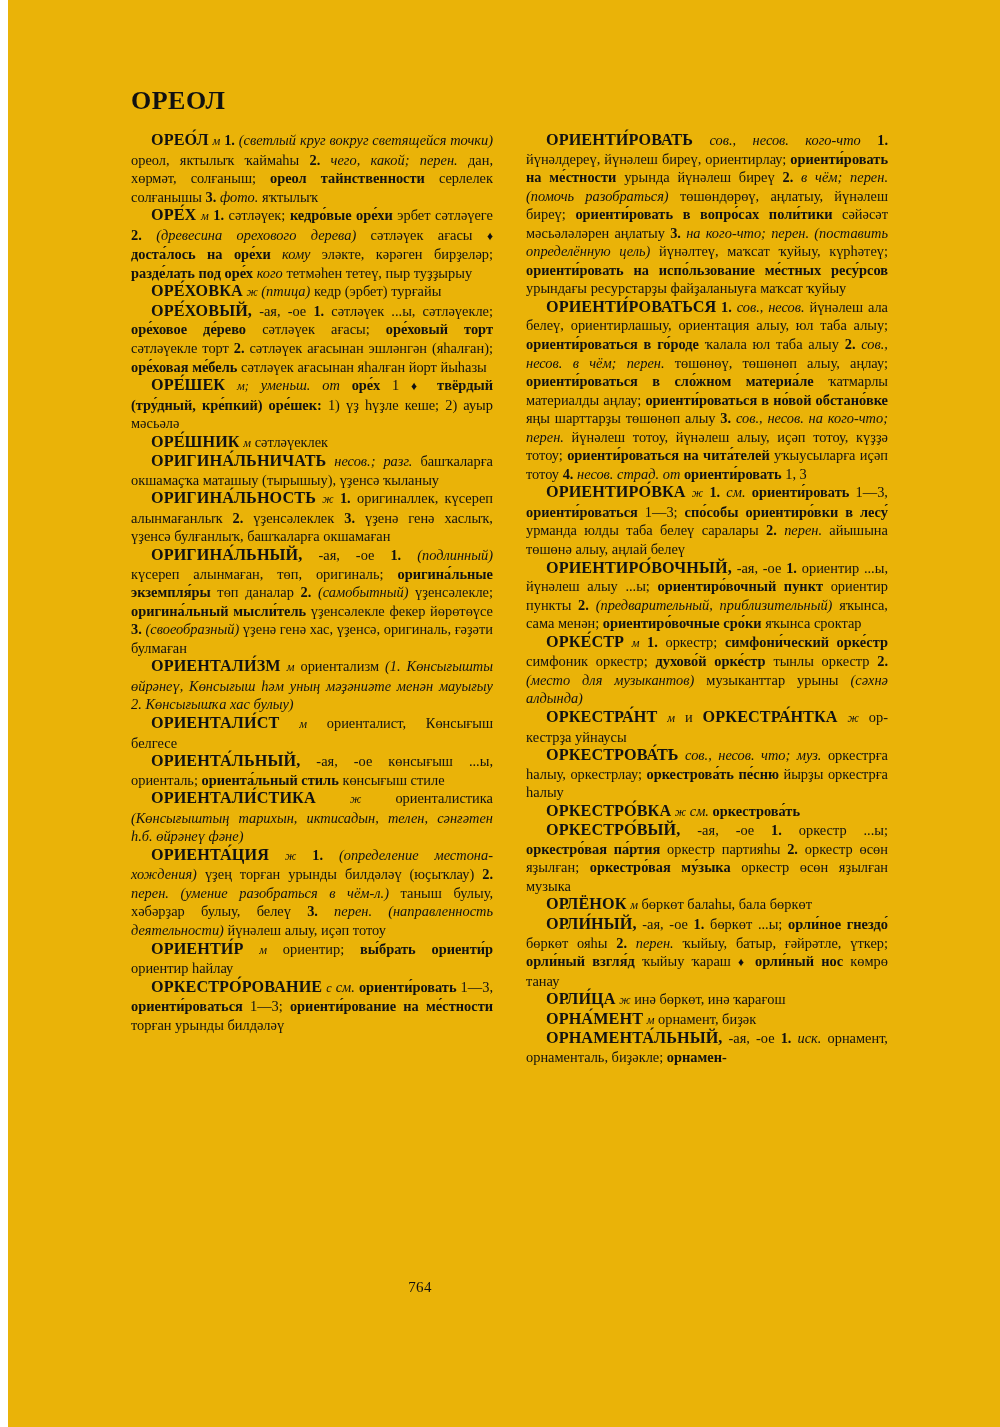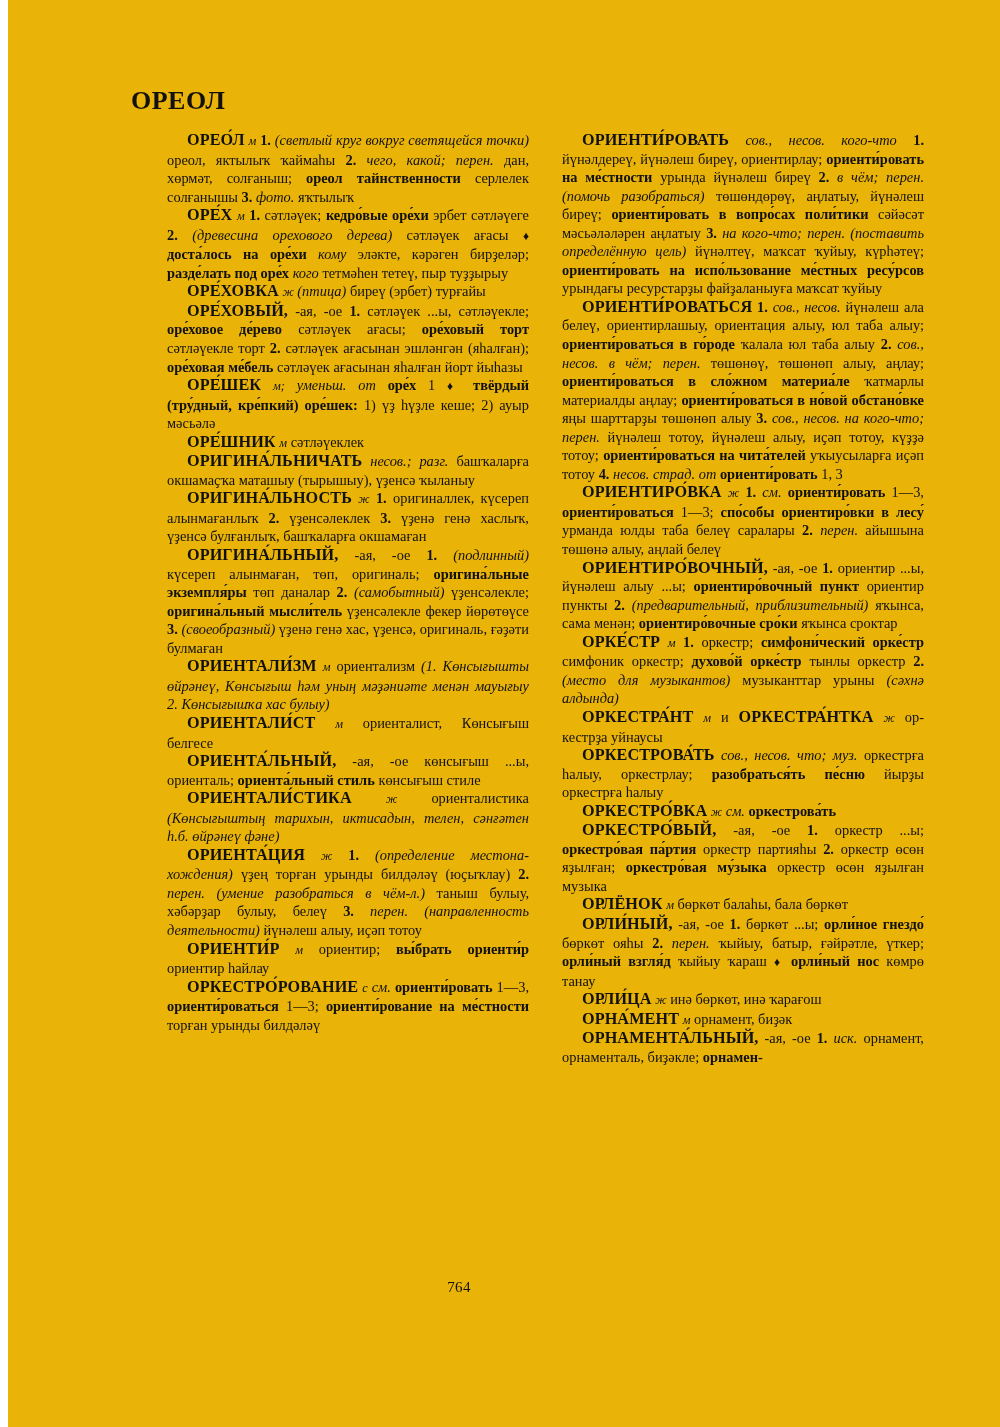--- a/index.html
+++ b/index.html
@@ -37,21 +37,20 @@
 
   #columns {
     position: absolute;
     left: 123px;
     top: 131px;
     width: 757px;
     height: 1135px;
     display: flex;
     flex-direction: row;
     gap: 33px;
-    margin-left: 36px;
   }
 
   .column {
     width: 362px;
     font-size: 14.4px;
     line-height: 18.55px;
     text-align: justify;
     text-justify: inter-word;
     hyphens: manual;
   }
@@ -84,35 +83,34 @@
   .loz { font-size: 12px; }
 
   #folio {
     position: absolute;
     left: 0;
     top: 1279px;
     width: 824px;
     text-align: center;
     font-size: 15px;
     letter-spacing: 0.4px;
-    padding-left: 39px;
   }
 </style>
 </head>
 <body>
 
 <div id="page">
 
   <div id="running-head">ОРЕОЛ</div>
 
   <div id="columns">
     <div class="column" id="col-left">
         <p class="entry"><span class="hw">ОРЕО́Л</span> <span class="g">м</span> <span class="n">1.</span> <span class="i">(светлый круг вокруг светя­щейся точки)</span> <span>ореол, яктылыҡ ҡаймаһы</span> <span class="n">2.</span> <span class="i">чего, какой; перен.</span> <span>дан, хөрмәт, солғаныш;</span> <span class="b">ореол тайнственности</span> <span>серлелек солғанышы</span> <span class="n">3.</span> <span class="i">фото.</span> <span>яҡтылыҡ</span></p>
         <p class="entry"><span class="hw">ОРЕ́Х</span> <span class="g">м</span> <span class="n">1.</span> <span>сәтләүек;</span> <span class="b">кедро́вые оре́хи</span> <span>эрбет сәтләүеге</span> <span class="n">2.</span> <span class="i">(древесина орехового дерева)</span> <span>сәтлә­үек ағасы</span> <span class="loz">♦</span> <span class="b">доста́лось на оре́хи</span> <span class="i">кому</span> <span>эләкте, кәрәген бирҙеләр;</span> <span class="b">разде́лать под оре́х</span> <span class="i">кого</span> <span>тетмәһен тетеү, пыр туҙҙырыу</span></p>
-        <p class="entry"><span class="hw">ОРЕ́ХОВКА</span> <span class="g">ж</span> <span class="i">(птица)</span> <span>биреү (эрбет) турғайы</span></p>
+        <p class="entry"><span class="hw">ОРЕ́ХОВКА</span> <span class="g">ж</span> <span class="i">(птица)</span> <span>кедр (эрбет) турғайы</span></p>
         <p class="entry"><span class="hw">ОРЕ́ХОВЫЙ,</span> <span>-ая, -ое</span> <span class="n">1.</span> <span>сәтләүек ...ы, сәтлә­үекле;</span> <span class="b">оре́ховое де́рево</span> <span>сәтләүек ағасы;</span> <span class="b">оре́хо­вый торт</span> <span>сәтләүекле торт</span> <span class="n">2.</span> <span>сәтләүек ағасынан эшләнгән (яһалған);</span> <span class="b">оре́ховая ме́бель</span> <span>сәтләүек ағасынан яһалған йорт йыһазы</span></p>
         <p class="entry"><span class="hw">ОРЕ́ШЕК</span> <span class="g">м;</span> <span class="i">уменьш. от</span> <span class="b">оре́х</span> <span>1</span> <span class="loz">♦</span> <span class="b">твёрдый (тру́дный, кре́пкий) оре́шек:</span> <span>1) үҙ һүҙле кеше; 2) ауыр мәсьәлә</span></p>
         <p class="entry"><span class="hw">ОРЕ́ШНИК</span> <span class="g">м</span> <span>сәтләүеклек</span></p>
         <p class="entry"><span class="hw">ОРИГИНА́ЛЬНИЧАТЬ</span> <span class="i">несов.; разг.</span> <span>башҡа­ларға окшамаҫҡа маташыу (тырышыу), үҙенсә ҡыланыу</span></p>
         <p class="entry"><span class="hw">ОРИГИНА́ЛЬНОСТЬ</span> <span class="g">ж</span> <span class="n">1.</span> <span>оригиналлек, күсереп алынмағанлыҡ</span> <span class="n">2.</span> <span>үҙенсәлеклек</span> <span class="n">3.</span> <span>үҙенә генә хаслыҡ, үҙенсә булғанлыҡ, башҡаларға окшамаған</span></p>
         <p class="entry"><span class="hw">ОРИГИНА́ЛЬНЫЙ,</span> <span>-ая, -ое</span> <span class="n">1.</span> <span class="i">(подлинный)</span> <span>күсереп алынмаған, төп, оригиналь;</span> <span class="b">оригина́ль­ные экземпля́ры</span> <span>төп даналар</span> <span class="n">2.</span> <span class="i">(самобытный)</span> <span>үҙенсәлекле;</span> <span class="b">оригина́льный мысли́тель</span> <span>үҙенсә­лекле фекер йөрөтөүсе</span> <span class="n">3.</span> <span class="i">(своеобразный)</span> <span>үҙенә генә хас, үҙенсә, оригиналь, ғәҙәти булмаған</span></p>
         <p class="entry"><span class="hw">ОРИЕНТАЛИ́ЗМ</span> <span class="g">м</span> <span>ориентализм</span> <span class="i">(1. Көнсы­ғышты өйрәнеү, Көнсығыш һәм уның мәҙә­ниәте менән мауығыу 2. Көнсығышҡа хас булыу)</span></p>
         <p class="entry"><span class="hw">ОРИЕНТАЛИ́СТ</span> <span class="g">м</span> <span>ориенталист, Көнсығыш белгесе</span></p>
         <p class="entry"><span class="hw">ОРИЕНТА́ЛЬНЫЙ,</span> <span>-ая, -ое көнсығыш ...ы, ориенталь;</span> <span class="b">ориента́льный стиль</span> <span>көнсығыш стиле</span></p>
         <p class="entry"><span class="hw">ОРИЕНТАЛИ́СТИКА</span> <span class="g">ж</span> <span>ориенталистика</span> <span class="i">(Көнсығыштың тарихын, иктисадын, телен, сәнғәтен һ.б. өйрәнеү фәне)</span></p>
@@ -120,21 +118,21 @@
         <p class="entry"><span class="hw">ОРИЕНТИ́Р</span> <span class="g">м</span> <span>ориентир;</span> <span class="b">вы́брать ориенти́р</span> <span>ориентир һайлау</span></p>
         <p class="entry"><span class="hw">ОРКЕСТРО́РОВАНИЕ</span> <span class="g">с</span> <span class="i">см.</span> <span class="b">ориенти́ро­вать</span> <span>1—3,</span> <span class="b">ориенти́роваться</span> <span>1—3;</span> <span class="b">ориенти́рова­ние на ме́стности</span> <span>торған урынды билдәләү</span></p>
       </div>
     <div class="column" id="col-right">
         <p class="entry"><span class="hw">ОРИЕНТИ́РОВАТЬ</span> <span class="i">сов., несов. кого-что</span> <span class="n">1.</span> <span>йүнәлдереү, йүнәлеш биреү, ориентирлау;</span> <span class="b">ориенти́ровать на ме́стности</span> <span>урында йүнәлеш биреү</span> <span class="n">2.</span> <span class="i">в чём; перен. (помочь разобраться)</span> <span>төшөндөрөү, аңлатыу, йүнәлеш биреү;</span> <span class="b">ориен­ти́ровать в вопро́сах поли́тики</span> <span>сәйәсәт мәсьә­ләләрен аңлатыу</span> <span class="n">3.</span> <span class="i">на кого-что; перен. (поста­вить определённую цель)</span> <span>йүнәлтеү, маҡсат ҡуйыу, күрһәтеү;</span> <span class="b">ориенти́ровать на испо́льзование ме́стных ресу́рсов</span> <span>урындағы ресурстарҙы фай­ҙаланыуға маҡсат ҡуйыу</span></p>
         <p class="entry"><span class="hw">ОРИЕНТИ́РОВАТЬСЯ</span> <span class="n">1.</span> <span class="i">сов., несов.</span> <span>йүнә­леш ала белеү, ориентирлашыу, ориентация алыу, юл таба алыу;</span> <span class="b">ориенти́роваться в го́роде</span> <span>ҡалала юл таба алыу</span> <span class="n">2.</span> <span class="i">сов., несов. в чём; пе­рен.</span> <span>төшөнөү, төшөнөп алыу, аңлау;</span> <span class="b">ориенти́ро­ваться в сло́жном материа́ле</span> <span>ҡатмарлы матери­алды аңлау;</span> <span class="b">ориенти́роваться в но́вой обста­но́вке</span> <span>яңы шарттарҙы төшөнөп алыу</span> <span class="n">3.</span> <span class="i">сов., несов. на кого-что; перен.</span> <span>йүнәлеш тотоу, йүнә­леш алыу, иҫәп тотоу, күҙҙә тотоу;</span> <span class="b">ориенти́ро­ваться на чита́телей</span> <span>уҡыусыларға иҫәп тотоу</span> <span class="n">4.</span> <span class="i">несов. страд. от</span> <span class="b">ориенти́ровать</span> <span>1, 3</span></p>
         <p class="entry"><span class="hw">ОРИЕНТИРО́ВКА</span> <span class="g">ж</span> <span class="n">1.</span> <span class="i">см.</span> <span class="b">ориенти́ро­вать</span> <span>1—3,</span> <span class="b">ориенти́роваться</span> <span>1—3;</span> <span class="b">спо́собы ори­ентиро́вки в лесу́</span> <span>урманда юлды таба белеү са­ралары</span> <span class="n">2.</span> <span class="i">перен.</span> <span>айышына төшөнә алыу, аңлай белеү</span></p>
         <p class="entry"><span class="hw">ОРИЕНТИРО́ВОЧНЫЙ,</span> <span>-ая, -ое</span> <span class="n">1.</span> <span>ориен­тир ...ы, йүнәлеш алыу ...ы;</span> <span class="b">ориентиро́вочный пункт</span> <span>ориентир пункты</span> <span class="n">2.</span> <span class="i">(предварительный, приблизительный)</span> <span>яҡынса, сама менән;</span> <span class="b">ориен­тиро́вочные сро́ки</span> <span>яҡынса сроктар</span></p>
         <p class="entry"><span class="hw">ОРКЕ́СТР</span> <span class="g">м</span> <span class="n">1.</span> <span>оркестр;</span> <span class="b">симфони́ческий ор­ке́стр</span> <span>симфоник оркестр;</span> <span class="b">духово́й орке́стр</span> <span>тын­лы оркестр</span> <span class="n">2.</span> <span class="i">(место для музыкантов)</span> <span>музы­канттар урыны</span> <span class="i">(сәхнә алдында)</span></p>
         <p class="entry"><span class="hw">ОРКЕСТРА́НТ</span> <span class="g">м</span> <span>и</span> <span class="hw">ОРКЕСТРА́НТКА</span> <span class="g">ж</span> <span>ор­кестрҙа уйнаусы</span></p>
-        <p class="entry"><span class="hw">ОРКЕСТРОВА́ТЬ</span> <span class="i">сов., несов. что; муз.</span> <span>ор­кестрға һалыу, оркестрлау;</span> <span class="b">разобраться́ть пе́сню</span> <span>йырҙы оркестрға һалыу</span></p>
+        <p class="entry"><span class="hw">ОРКЕСТРОВА́ТЬ</span> <span class="i">сов., несов. что; муз.</span> <span>ор­кестрға һалыу, оркестрлау;</span> <span class="b">оркестрова́ть пе́сню</span> <span>йырҙы оркестрға һалыу</span></p>
         <p class="entry"><span class="hw">ОРКЕСТРО́ВКА</span> <span class="g">ж</span> <span class="i">см.</span> <span class="b">оркестрова́ть</span></p>
         <p class="entry"><span class="hw">ОРКЕСТРО́ВЫЙ,</span> <span>-ая, -ое</span> <span class="n">1.</span> <span>оркестр ...ы;</span> <span class="b">оркестро́вая па́ртия</span> <span>оркестр партияһы</span> <span class="n">2.</span> <span>ор­кестр өсөн яҙылған;</span> <span class="b">оркестро́вая му́зыка</span> <span>ор­кестр өсөн яҙылған музыка</span></p>
         <p class="entry"><span class="hw">ОРЛЁНОК</span> <span class="g">м</span> <span>бөркөт балаһы, бала бөркөт</span></p>
         <p class="entry"><span class="hw">ОРЛИ́НЫЙ,</span> <span>-ая, -ое</span> <span class="n">1.</span> <span>бөркөт ...ы;</span> <span class="b">орли́ное гнездо́</span> <span>бөркөт ояһы</span> <span class="n">2.</span> <span class="i">перен.</span> <span>ҡыйыу, батыр, ғәйрәтле, үткер;</span> <span class="b">орли́ный взгля́д</span> <span>ҡыйыу ҡараш</span> <span class="loz">♦</span> <span class="b">орли́ный нос</span> <span>көмрө танау</span></p>
         <p class="entry"><span class="hw">ОРЛИ́ЦА</span> <span class="g">ж</span> <span>инә бөркөт, инә ҡарағош</span></p>
         <p class="entry"><span class="hw">ОРНА́МЕНТ</span> <span class="g">м</span> <span>орнамент, биҙәк</span></p>
         <p class="entry"><span class="hw">ОРНАМЕНТА́ЛЬНЫЙ,</span> <span>-ая, -ое</span> <span class="n">1.</span> <span class="i">иск.</span> <span>орнамент, орнаменталь, биҙәкле;</span> <span class="b">орнамен-</span></p>
       </div>
   </div>
 

